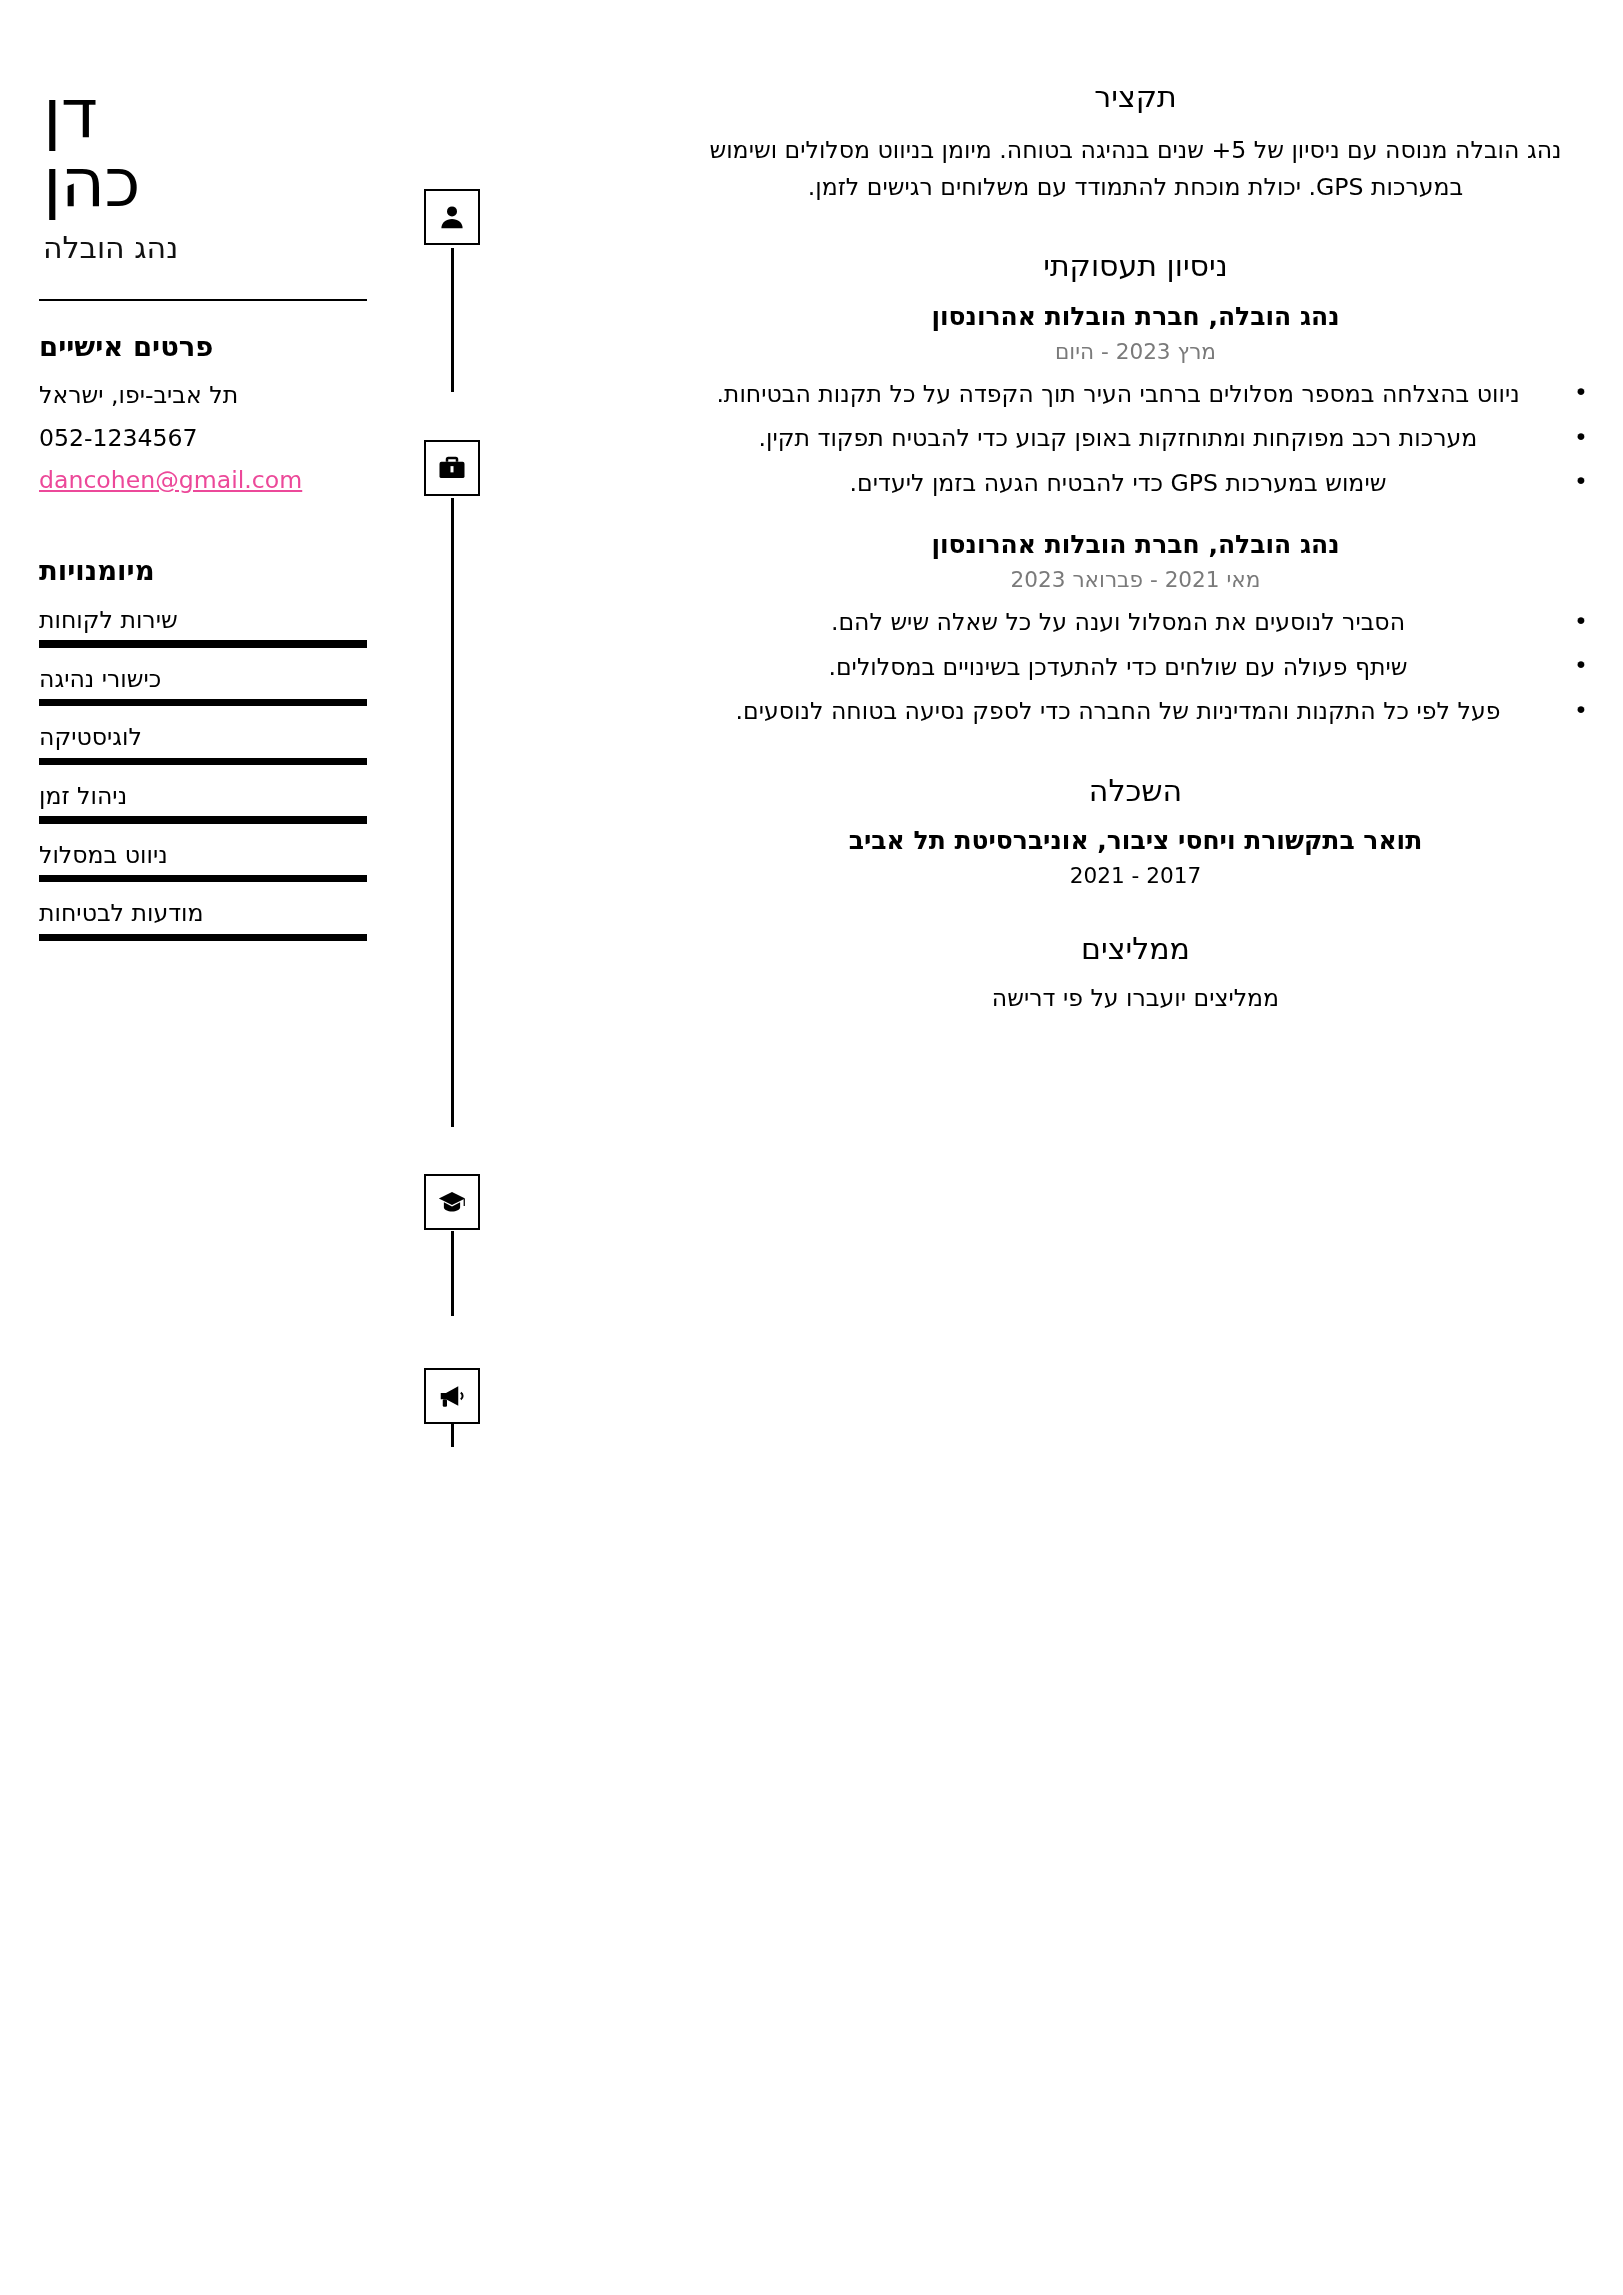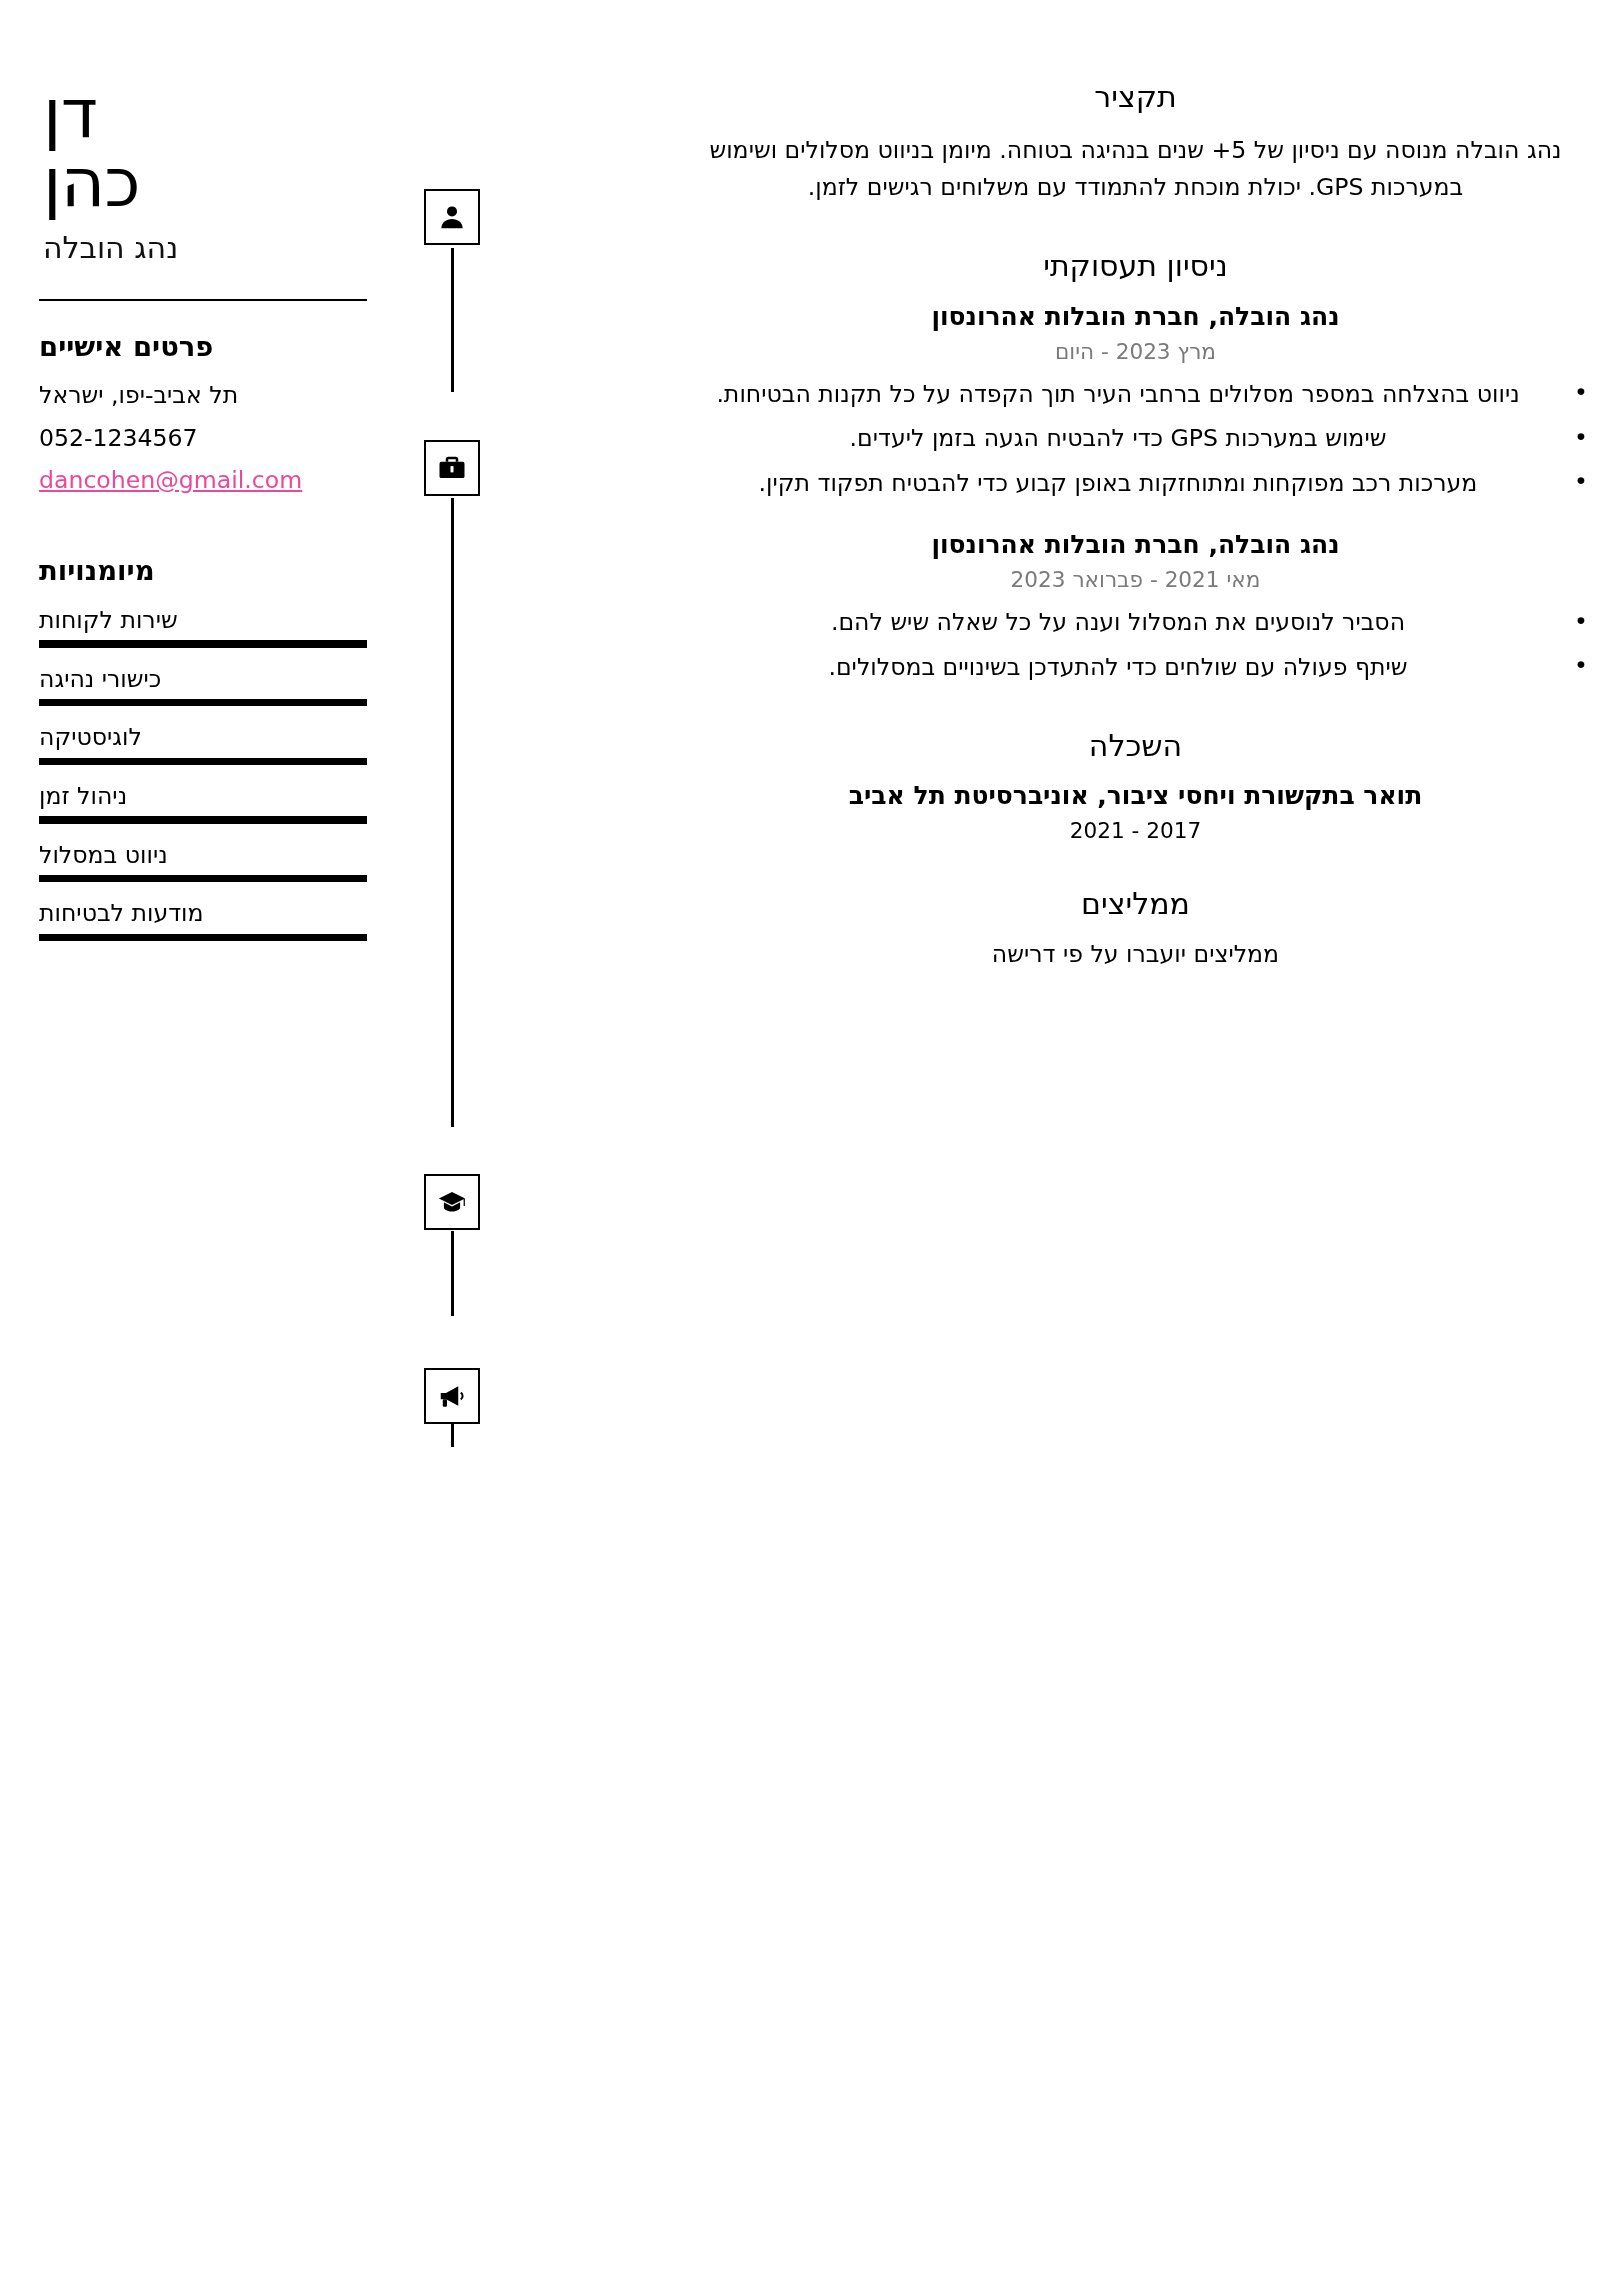--- a/index.html
+++ b/index.html
@@ -201,31 +201,32 @@
       </div>
 
       <div class="section">
         <div class="section-title">ניסיון תעסוקתי</div>
 
         <div class="job">
           <div class="job-title">נהג הובלה, חברת הובלות אהרונסון</div>
           <div class="job-dates">מרץ 2023 - היום</div>
           <ul class="bullets">
             <li>ניווט בהצלחה במספר מסלולים ברחבי העיר תוך הקפדה על כל תקנות הבטיחות.</li>
+            <li>מערכות רכב מפוקחות ומתוחזקות באופן קבוע כדי להבטיח תפקוד תקין.</li>
             <li>שימוש במערכות GPS כדי להבטיח הגעה בזמן ליעדים.</li>
-            <li>מערכות רכב מפוקחות ומתוחזקות באופן קבוע כדי להבטיח תפקוד תקין.</li>
           </ul>
         </div>
 
         <div class="job">
           <div class="job-title">נהג הובלה, חברת הובלות אהרונסון</div>
           <div class="job-dates">מאי 2021 - פברואר 2023</div>
           <ul class="bullets">
             <li>הסביר לנוסעים את המסלול וענה על כל שאלה שיש להם.</li>
             <li>שיתף פעולה עם שולחים כדי להתעדכן בשינויים במסלולים.</li>
+            <li>פעל לפי כל התקנות והמדיניות של החברה כדי לספק נסיעה בטוחה לנוסעים.</li>
           </ul>
         </div>
       </div>
 
       <div class="section">
         <div class="section-title">השכלה</div>
         <div class="edu-item">
           <div class="edu-title">תואר בתקשורת ויחסי ציבור, אוניברסיטת תל אביב</div>
           <div class="edu-dates">2017 - 2021</div>
         </div>

